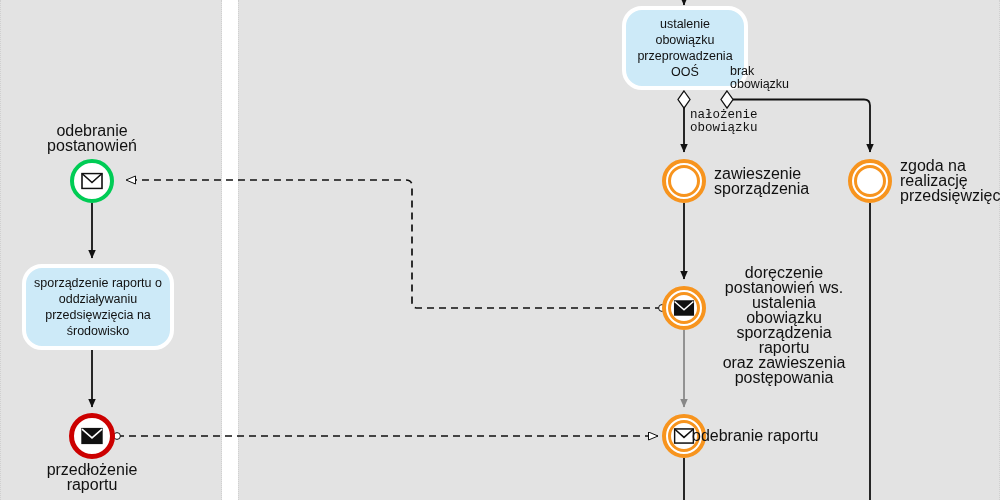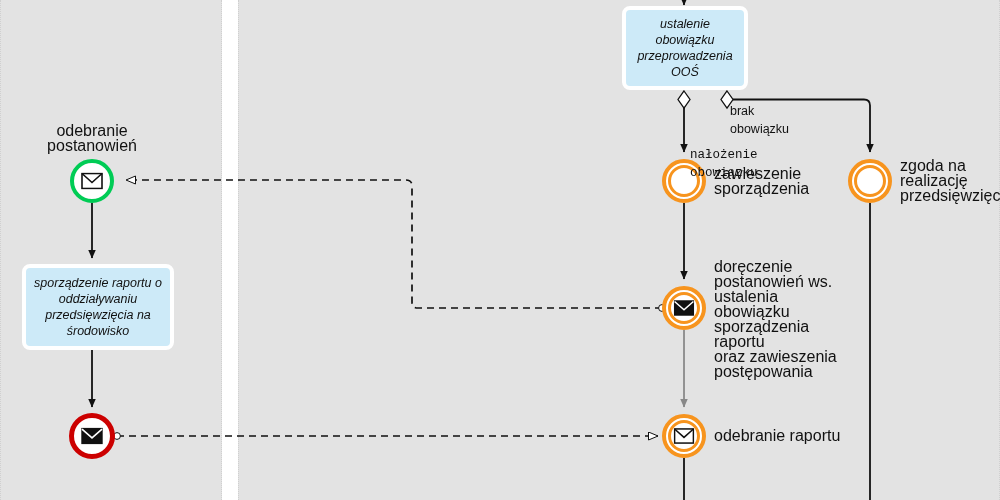--- a/index.html
+++ b/index.html
@@ -27,48 +27,46 @@
     left: 0;
     top: 0;
     width: 1000px;
     height: 500px;
     pointer-events: none;
   }
   .task {
     position: absolute;
     background: #cdeaf8;
     border: 4px solid #ffffff;
-    border-radius: 8px;
+    border-radius: 20px;
     box-sizing: border-box;
     display: flex;
     align-items: center;
     justify-content: center;
     text-align: center;
     color: #111111;
     font-size: 12.5px;
     line-height: 16px;
     padding: 2px 4px;
-    font-style: italic;
   }
   .evt-label {
     position: absolute;
     color: #111111;
     font-size: 16px;
     line-height: 15px;
     white-space: pre-line;
   }
   .evt-label.center { text-align: center; }
   .evt-label.left { text-align: left; }
   .flow-label {
     position: absolute;
     color: #111111;
     font-size: 12.5px;
-    line-height: 18px;
+    line-height: 13px;
     white-space: pre-line;
-    margin-top: 37px;
   }
   .event {
     position: absolute;
     box-sizing: border-box;
     border-radius: 50%;
     background: #ffffff;
   }
   .event .ring2 {
     position: absolute;
     border-radius: 50%;
@@ -170,20 +168,22 @@
   </div>
   <div class="evt-label center" style="left:22px;top:123px;width:140px;">odebranie
 postanowień</div>
 
   <div class="event" style="left:69px;top:413px;width:46px;height:46px;border:5px solid #cc0000;">
     <svg class="evt-icon" width="22" height="17" viewBox="0 0 22 17">
       <rect x="1" y="1" width="20" height="15" fill="#111111" stroke="#111111" stroke-width="1.4"></rect>
       <path d="M1,1.6 L11,10.4 L21,1.6" fill="none" stroke="#ffffff" stroke-width="1.6"></path>
     </svg>
   </div>
+  <div class="evt-label center" style="left:22px;top:462px;width:140px;">przedłożenie
+raportu</div>
 
   <div class="event" style="left:662px;top:159px;width:44px;height:44px;border:4px solid #f7941e;">
     <div class="ring2" style="left:2px;top:2px;width:32px;height:32px;border:3px solid #f7941e;"></div>
   </div>
   <div class="evt-label left" style="left:714px;top:166px;width:130px;">zawieszenie
 sporządzenia</div>
 
   <div class="event" style="left:848px;top:159px;width:44px;height:44px;border:4px solid #f7941e;">
     <div class="ring2" style="left:2px;top:2px;width:32px;height:32px;border:3px solid #f7941e;"></div>
   </div>
@@ -191,35 +191,35 @@
 realizację
 przedsięwzięcia</div>
 
   <div class="event" style="left:662px;top:286px;width:44px;height:44px;border:4px solid #f7941e;">
     <div class="ring2" style="left:2px;top:2px;width:32px;height:32px;border:3px solid #f7941e;"></div>
     <svg class="evt-icon" width="21" height="16" viewBox="0 0 22 17">
       <rect x="1" y="1" width="20" height="15" fill="#111111" stroke="#111111" stroke-width="1.4"></rect>
       <path d="M1,1.6 L11,10.4 L21,1.6" fill="none" stroke="#ffffff" stroke-width="1.6"></path>
     </svg>
   </div>
-  <div class="evt-label left" style="left:714px;top:259px;width:140px;">doręczenie
+  <div class="evt-label left" style="left:714px;top:265px;width:140px;text-align:center;">doręczenie
 postanowień ws.
 ustalenia obowiązku
 sporządzenia raportu
 oraz zawieszenia
 postępowania</div>
 
   <div class="event" style="left:662px;top:414px;width:44px;height:44px;border:4px solid #f7941e;">
     <div class="ring2" style="left:2px;top:2px;width:32px;height:32px;border:3px solid #f7941e;"></div>
     <svg class="evt-icon" width="21" height="16" viewBox="0 0 22 17">
       <rect x="1" y="1" width="20" height="15" fill="#ffffff" stroke="#111111" stroke-width="1.6"></rect>
       <path d="M1,1 L11,10 L21,1" fill="none" stroke="#111111" stroke-width="1.6"></path>
     </svg>
   </div>
-  <div class="evt-label left" style="left:714px;top:428px;width:150px;">odebranie raportu</div>
+  <div class="evt-label left" style="left:692px;top:428px;width:150px;">odebranie raportu</div>
 
   <div class="flow-label" style="left:690px;top:109px;width:110px;font-family:Liberation Mono, monospace;">nałożenie
 obowiązku</div>
 
   <div class="flow-label" style="left:730px;top:65px;width:110px;">brak
 obowiązku</div>
 
 </div>
 
 </body></html>

